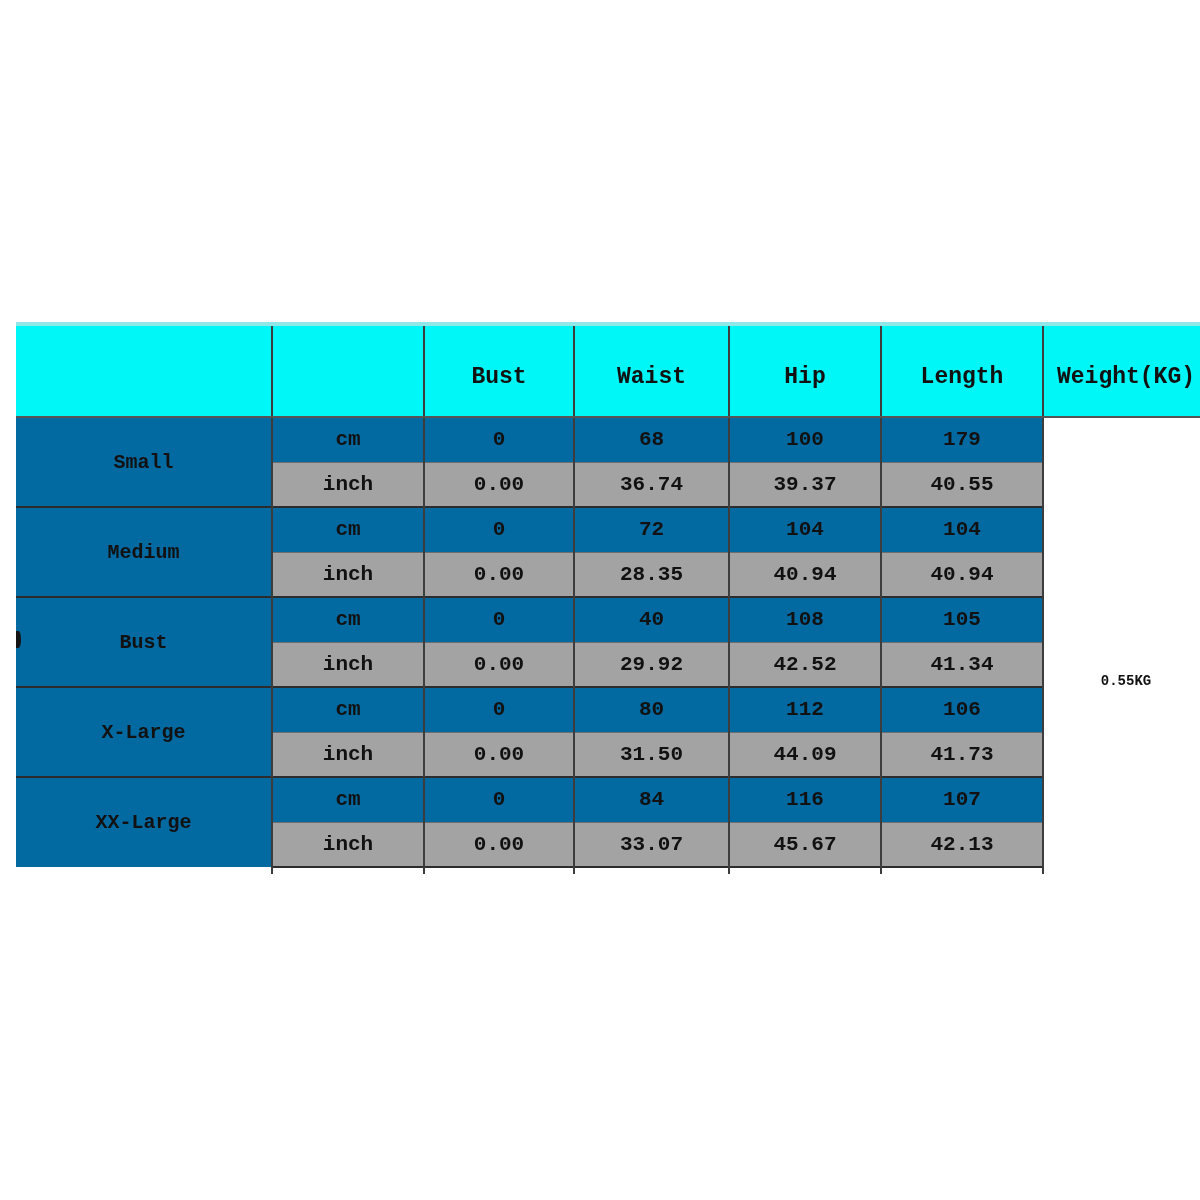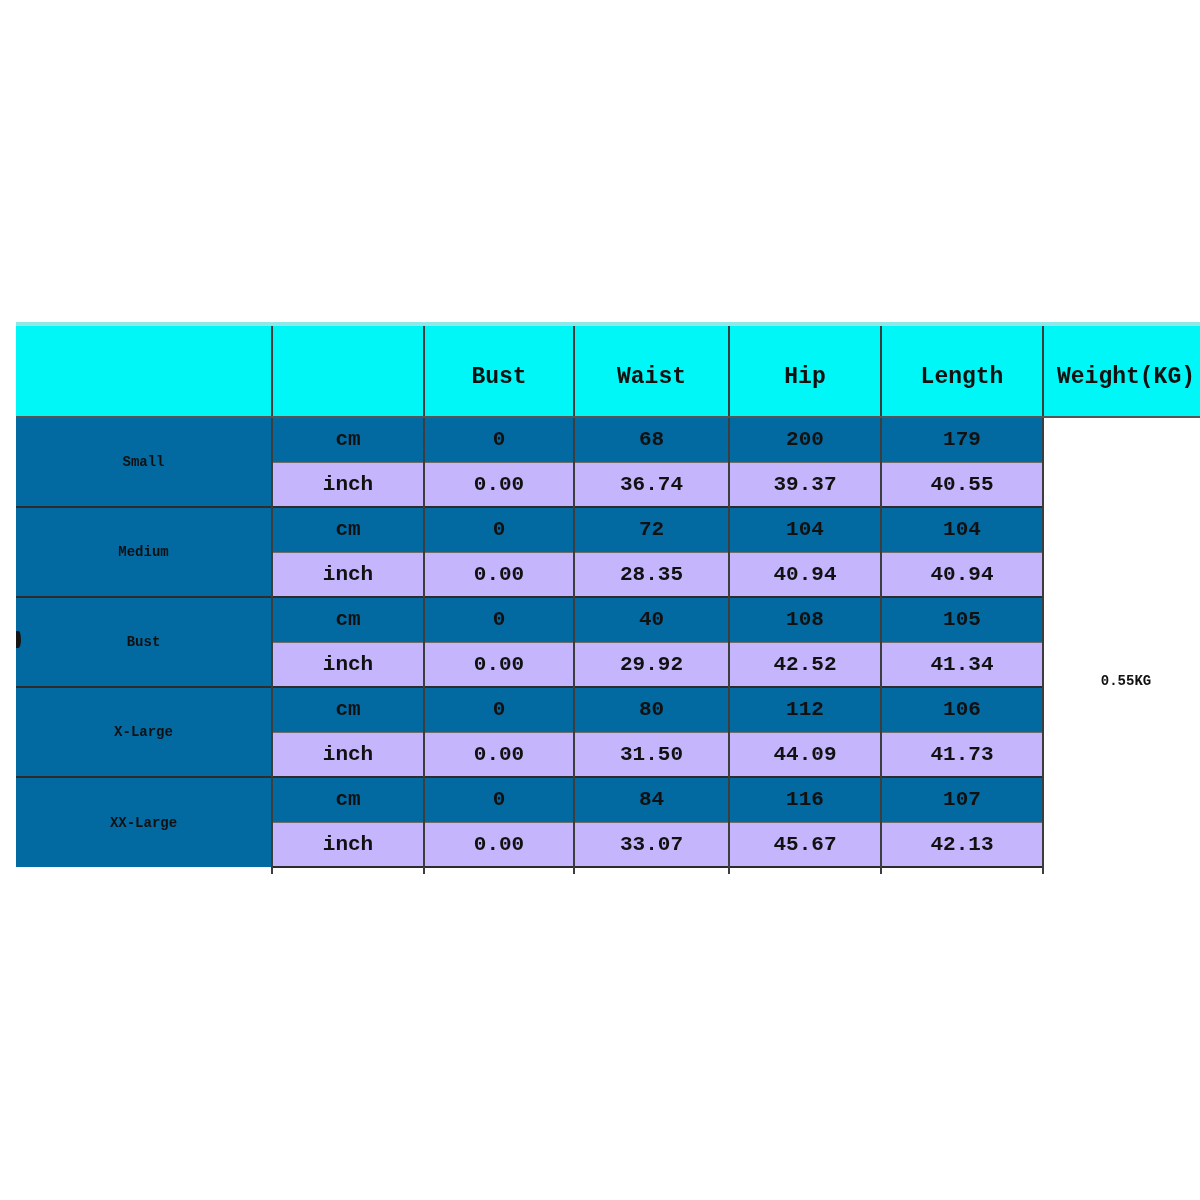--- a/index.html
+++ b/index.html
@@ -50,23 +50,23 @@
 
   th {
     background: #00f7f7;
     font-size: 23px;
     padding-top: 12px;
     border-bottom: 2px solid #555555;
   }
   th.last, td.weight-cell { border-right: 2px solid #8a8a8a; }
 
   td { font-size: 21px; background: #0369a1; }
-  td.size-cell { font-size: 14px; font-family: Liberation Mono, monospace; }
-
-  tr.r-inch td.shaded { background: #c4b5fd; }
+  td.size-cell { font-size: 20px; font-family: Liberation Mono, monospace; }
+
+  tr.r-inch td.shaded { background: #a3a3a3; }
   tr.r-inch td { border-top: 1px solid #6e6e6e; }
   tr.r-cm  td { border-top: 2px solid #2c2c2c; }
   tr.last-row td { border-bottom: 2px solid #2c2c2c; }
 
   td.weight-cell {
     vertical-align: top;
     border-bottom: none;
     background: #ffffff;
   }
   .weight-inner {
@@ -122,21 +122,21 @@
       <th>Hip</th>
       <th>Length</th>
       <th class="last">Weight(KG)</th>
     </tr>
 
     <tr class="datarow r-cm">
       <td class="first-col size-cell" rowspan="2">Small</td>
       <td>cm</td>
       <td>0</td>
       <td>68</td>
-      <td>200</td>
+      <td>100</td>
       <td>179</td>
       <td class="weight-cell" rowspan="10">
         <div class="weight-inner">0.55KG</div>
       </td>
     </tr>
     <tr class="datarow r-inch">
       <td class="shaded">inch</td>
       <td class="shaded">0.00</td>
       <td class="shaded">36.74</td>
       <td class="shaded">39.37</td>

